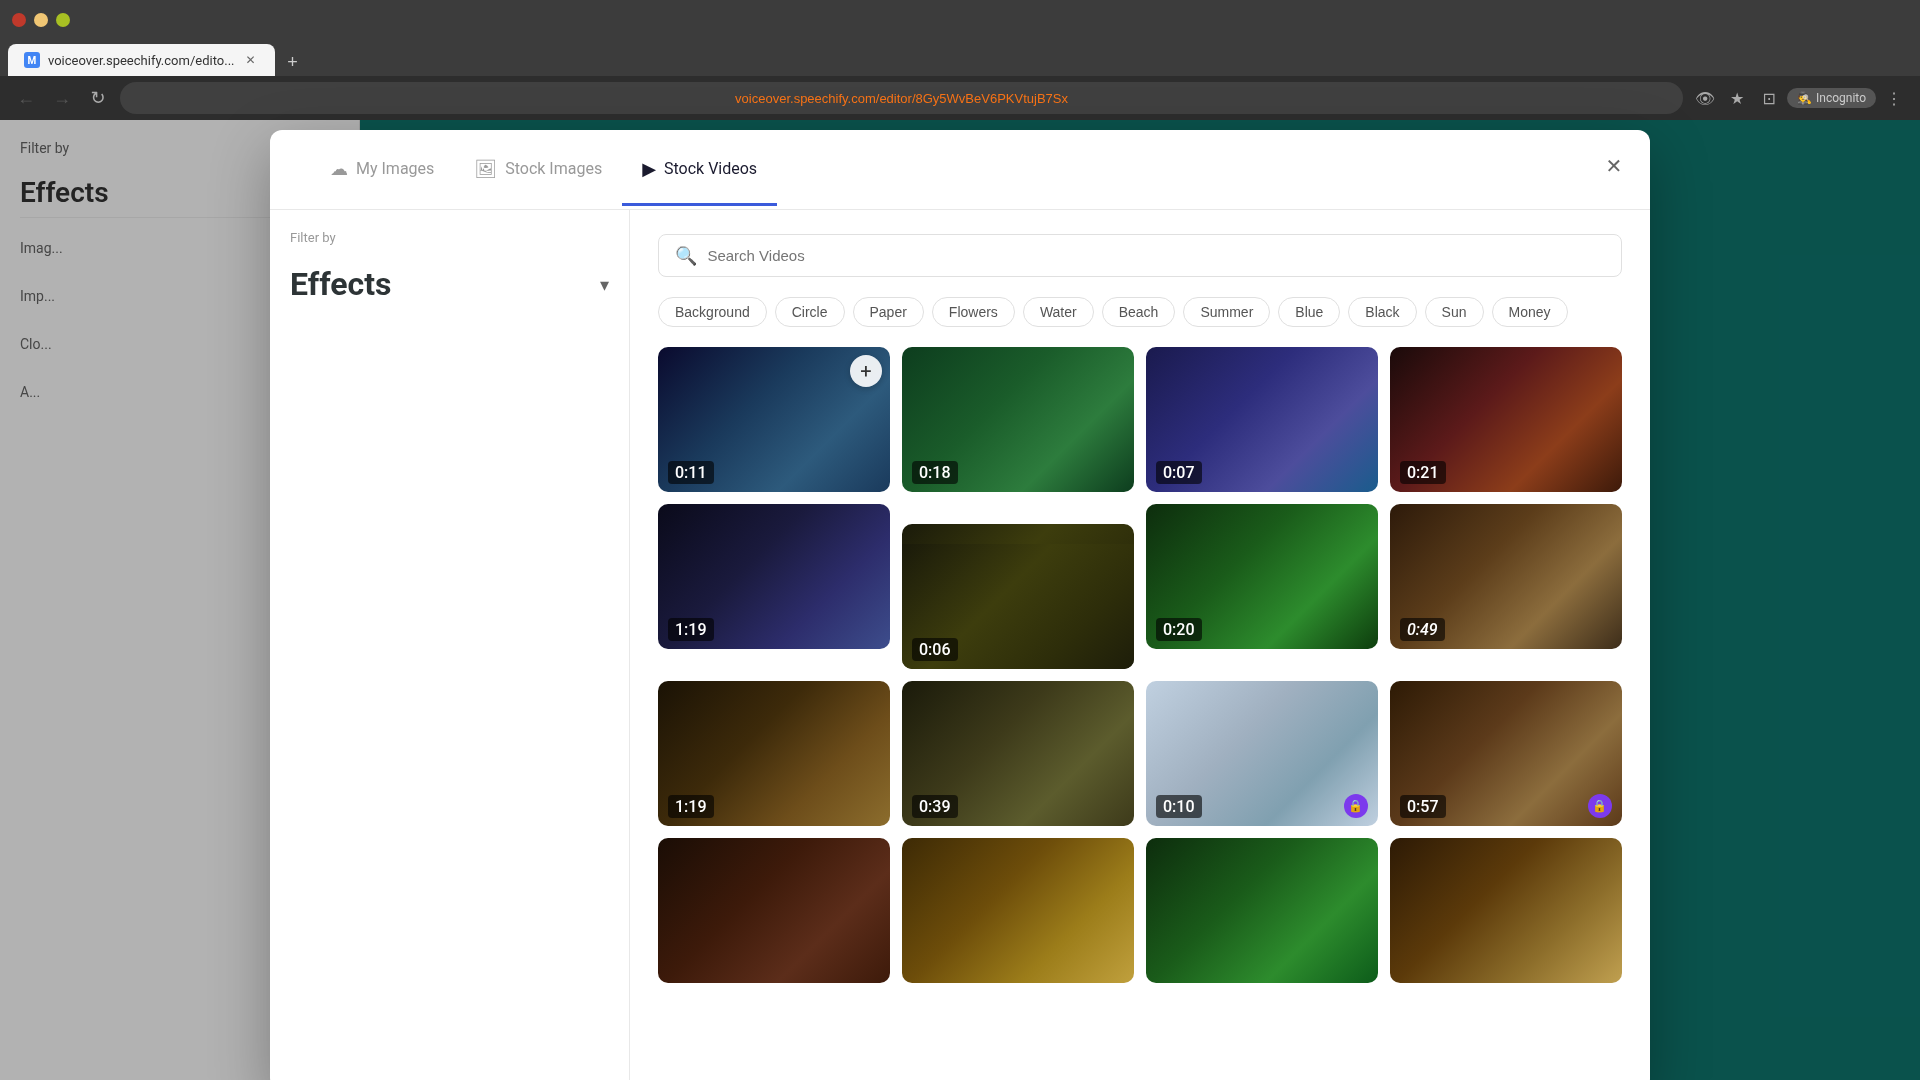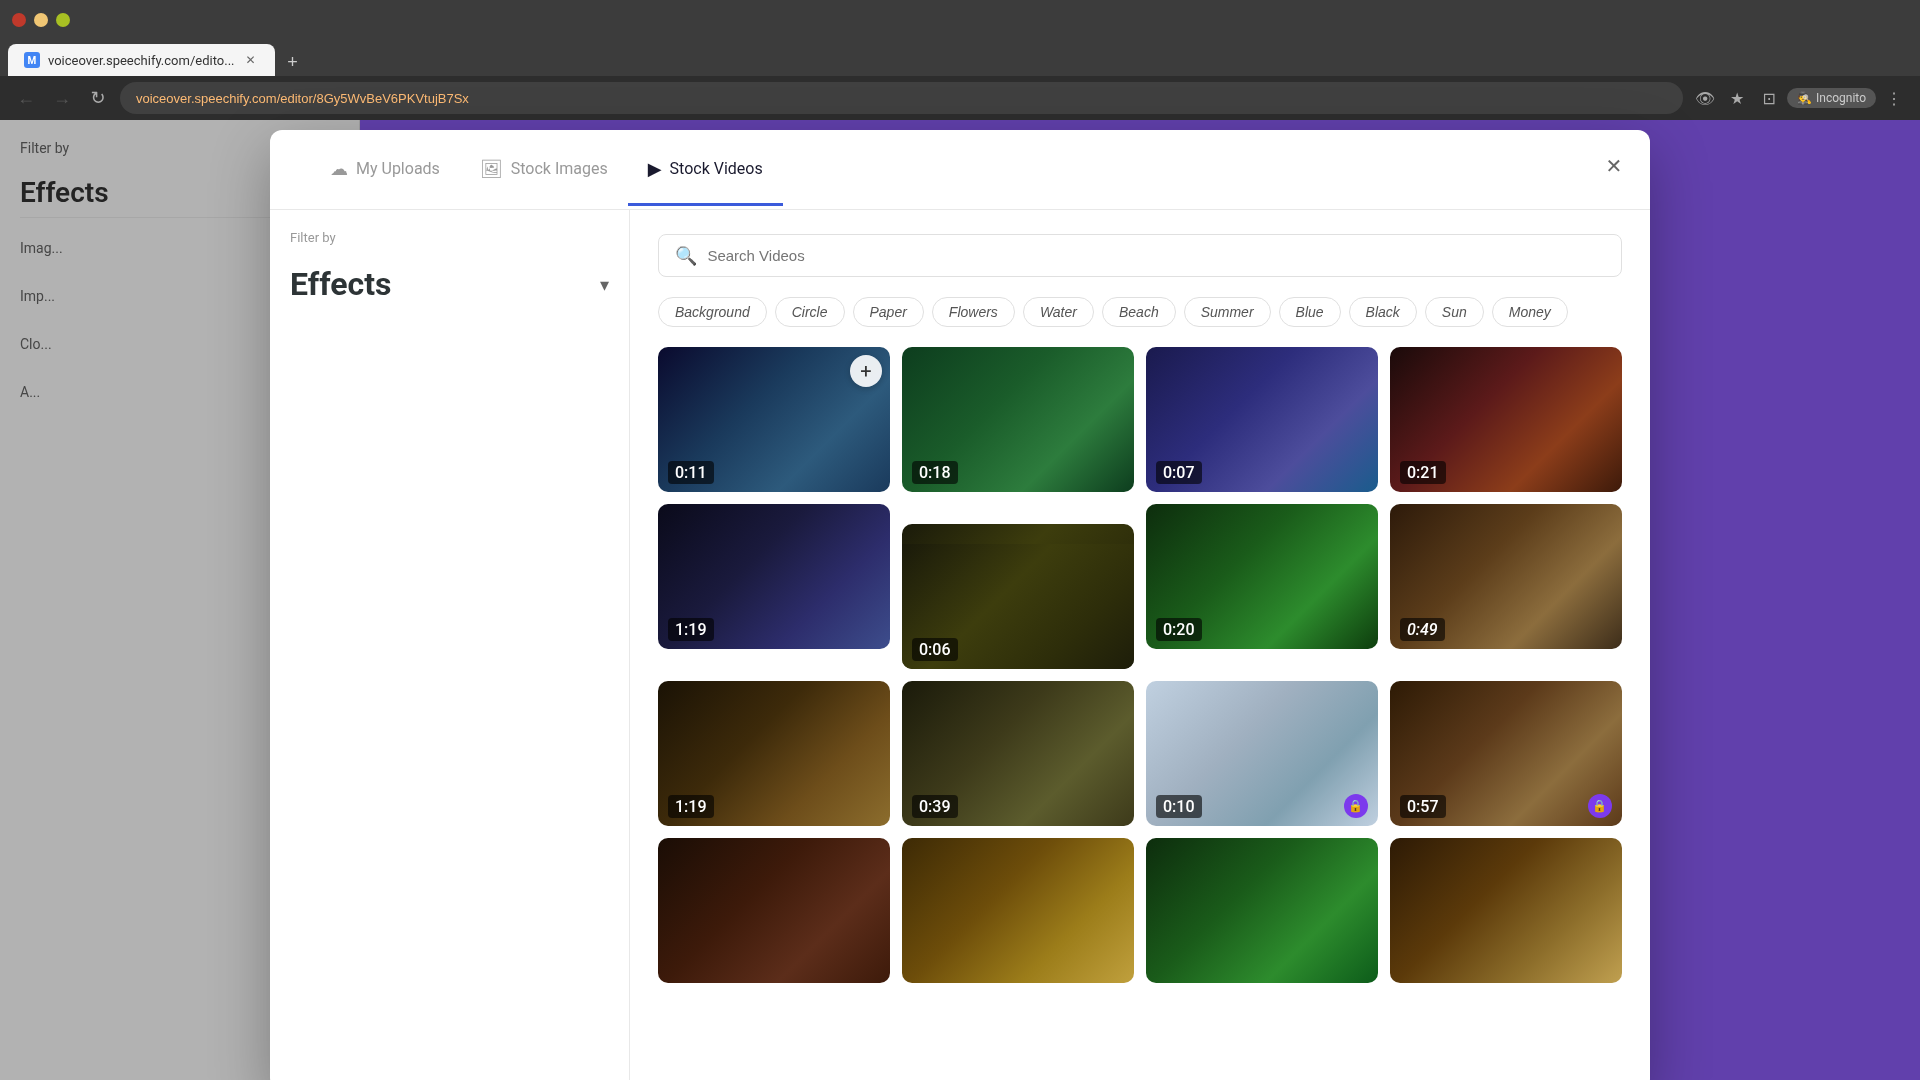--- a/index.html
+++ b/index.html
@@ -106,24 +106,25 @@
       display: flex; align-items: center; justify-content: center;
       border-radius: 50%;
     }
     .nav-btn.disabled { color: #555; cursor: default; }
     .address-input {
       flex: 1;
       background: #404040;
       border: none;
       border-radius: 20px;
       padding: 6px 16px;
-      color: #fdba74;
+      color: #f97316;
       font-size: 13px;
       height: 32px;
       outline: none;
+      text-align: center;
     }
     .toolbar-icons {
       display: flex;
       gap: 4px;
       align-items: center;
     }
     .toolbar-icon-btn {
       background: none;
       border: none;
       color: #aaa;
@@ -138,21 +139,21 @@
       color: #ccc;
       font-size: 12px;
       padding: 3px 10px;
       border-radius: 12px;
       display: flex; align-items: center; gap: 4px;
     }
 
     
     .content-area {
       display: flex;
-      background: #8b5cf6;
+      background: #0f766e;
       height: calc(1080px - 120px);
     }
 
     
     .sidebar {
       width: 360px;
       background: #fff;
       border-right: 1px solid #e5e5e5;
       padding: 20px;
       display: flex;
@@ -312,21 +313,20 @@
     }
     .tag {
       padding: 6px 16px;
       border: 1.5px solid #e0e0e0;
       border-radius: 20px;
       font-size: 14px;
       color: #555;
       cursor: pointer;
       background: #fff;
       transition: all 0.15s;
-      font-style: italic;
     }
 
     .video-grid {
       display: grid;
       grid-template-columns: repeat(4, 1fr);
       gap: 12px;
     }
     .video-card {
       position: relative;
       border-radius: 10px;
@@ -459,21 +459,21 @@
     <div class="editor-sidebar-item">Clo...</div>
     <div class="editor-sidebar-item">A...</div>
   </div>
 
   <div class="modal-overlay">
     <div class="modal">
 
       <div class="modal-header">
         <div class="modal-tab">
           <span class="modal-tab-icon">☁</span>
-          <span>My Uploads</span>
+          <span>My Images</span>
         </div>
         <div class="modal-tab">
           <span class="modal-tab-icon">🖼</span>
           <span>Stock Images</span>
         </div>
         <div class="modal-tab active">
           <span class="modal-tab-icon">▶</span>
           <span>Stock Videos</span>
         </div>
         <button class="modal-close">✕</button>

